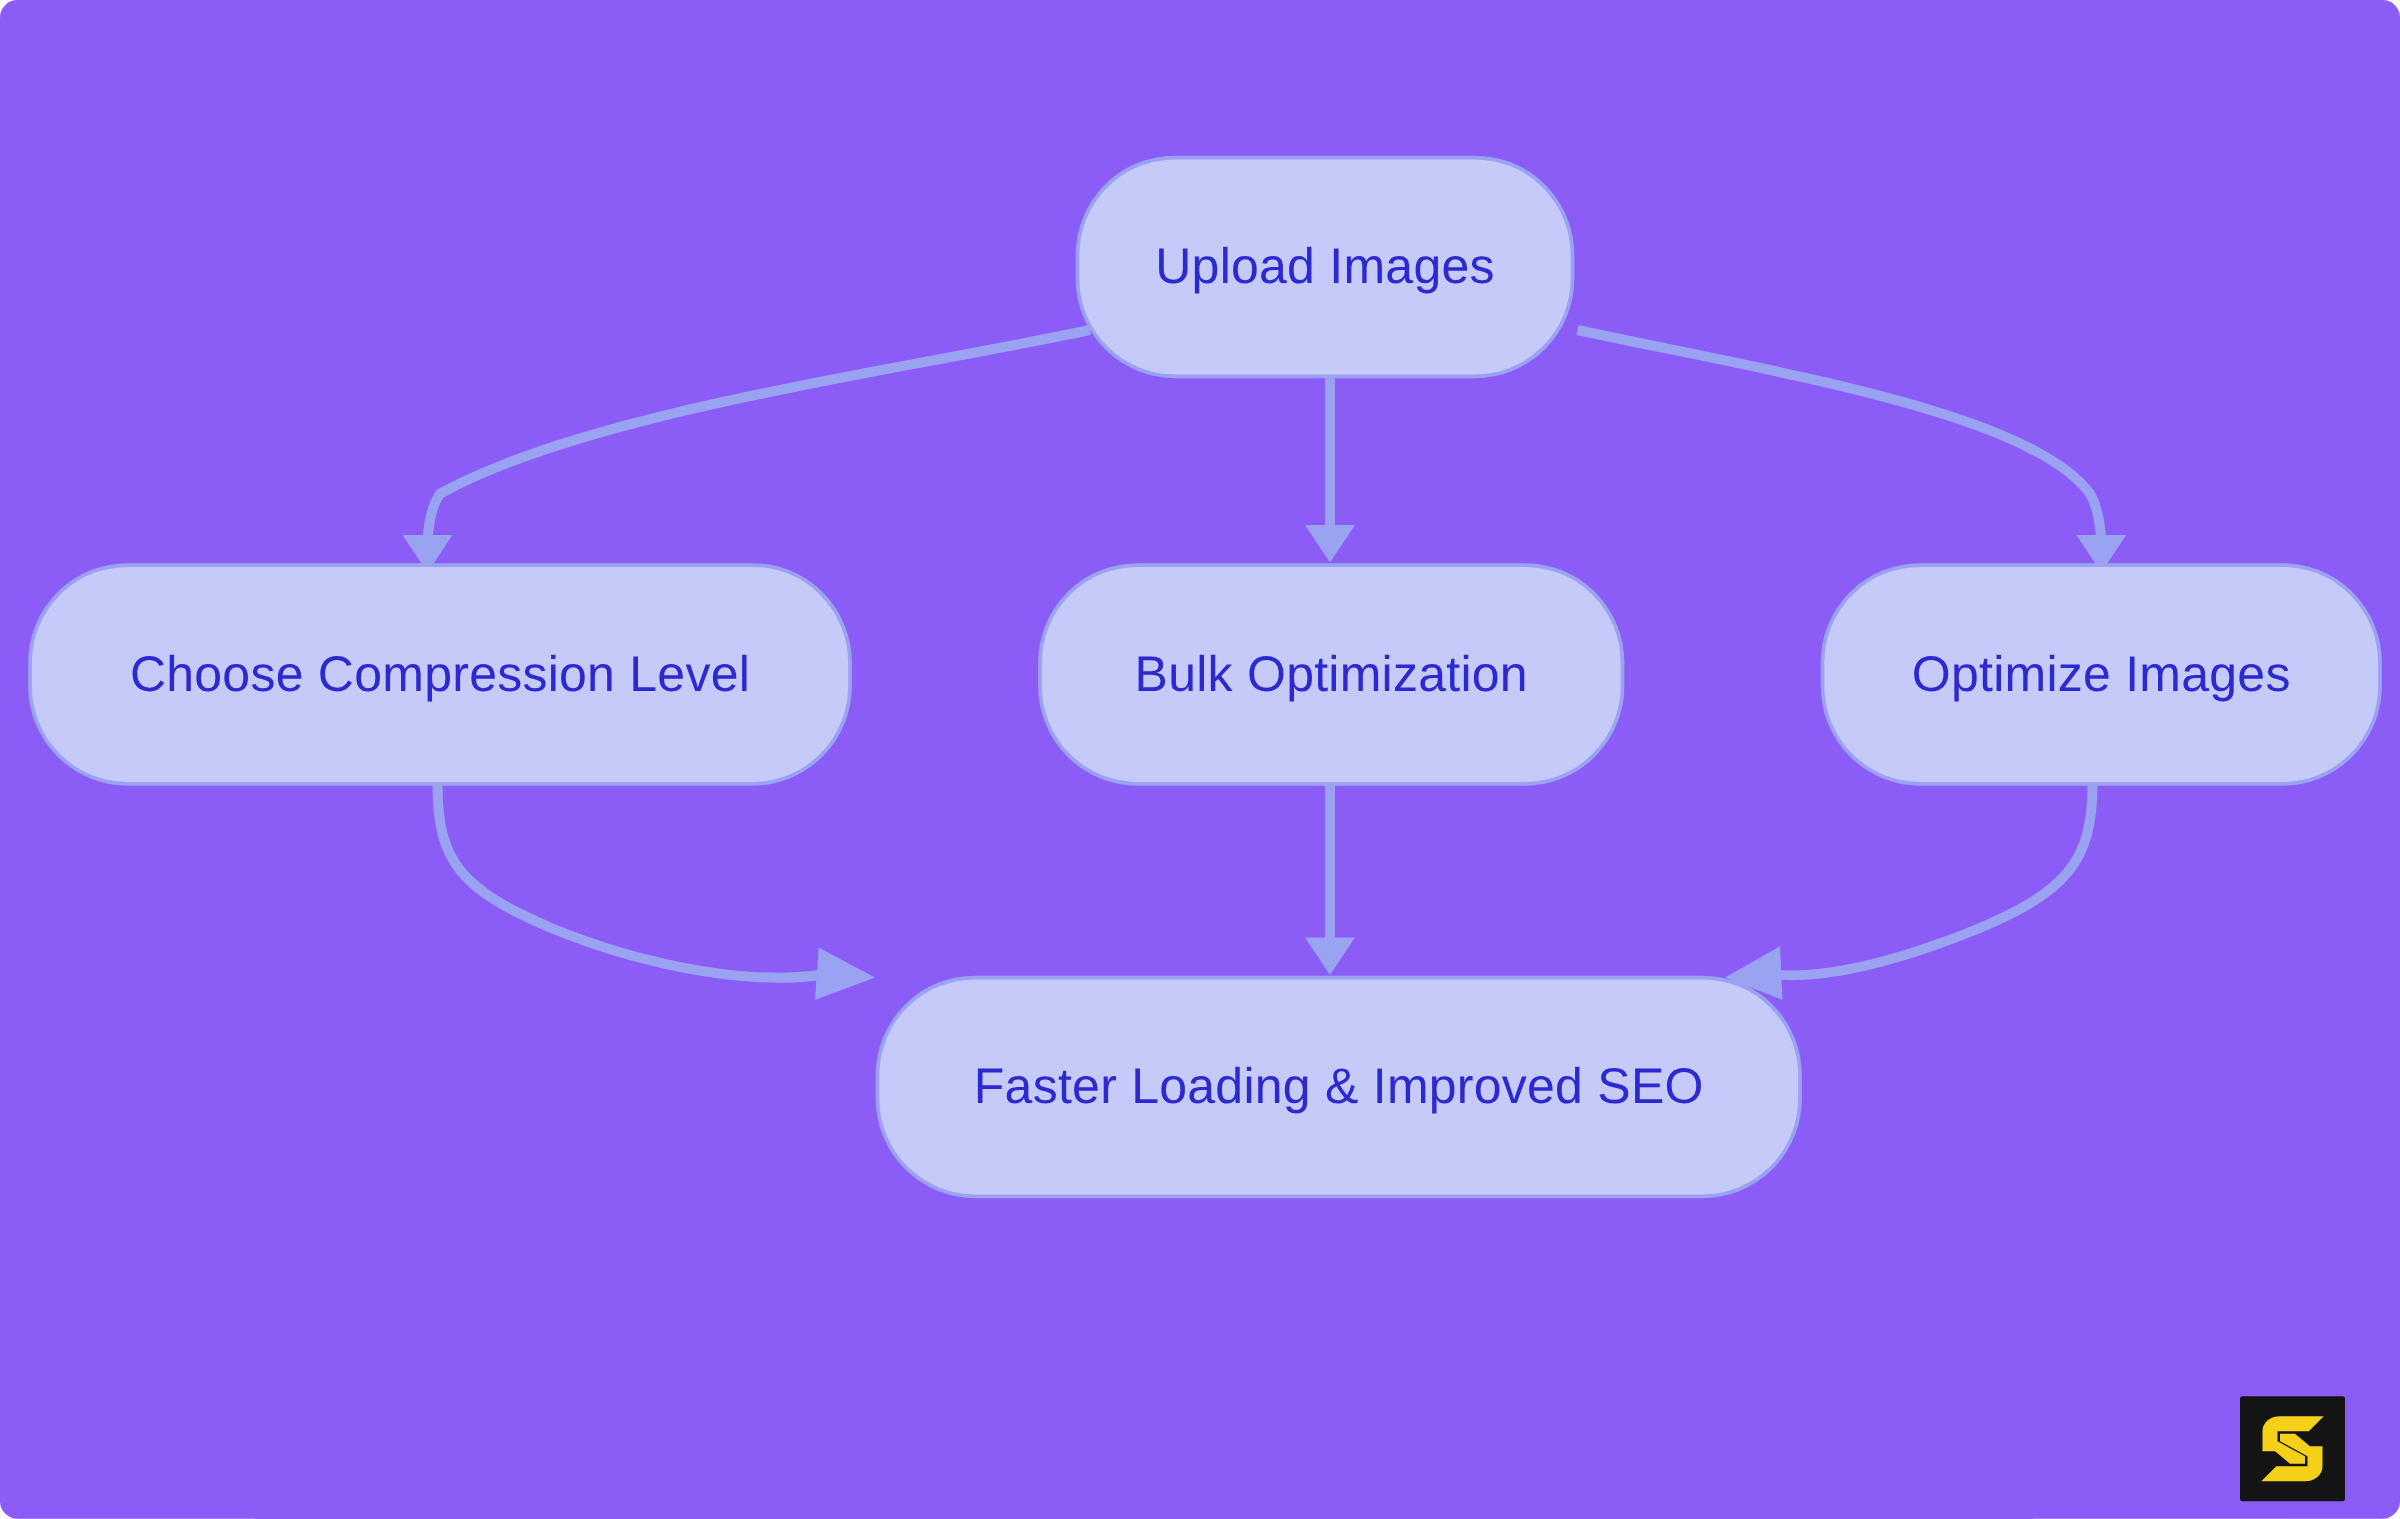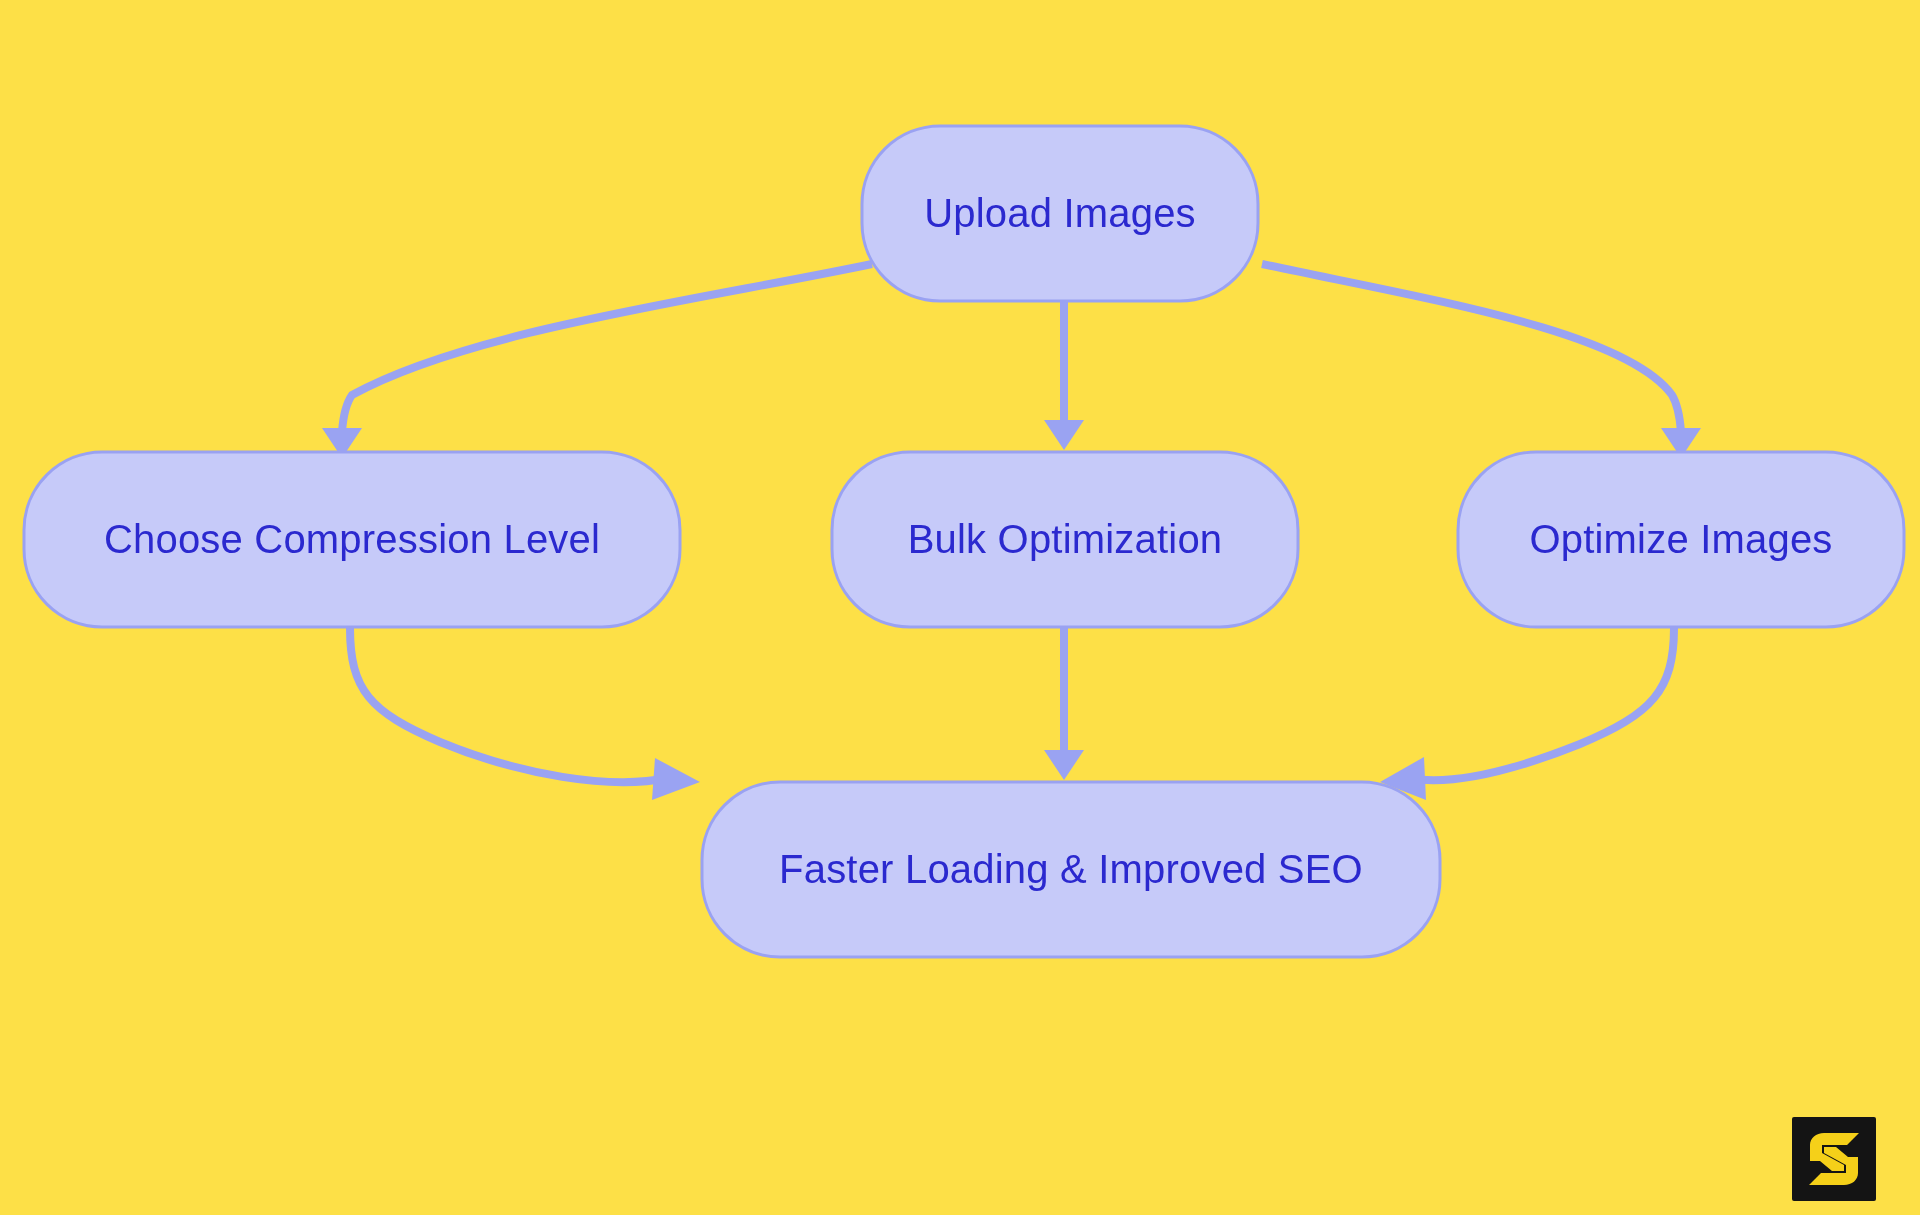--- a/index.html
+++ b/index.html
@@ -14,21 +14,22 @@
     font-family: "Liberation Sans", sans-serif;
     overflow: hidden;
     position: relative;
   }
   #diagram-root {
     position: absolute;
     left: 0;
     top: 0;
     width: 1920px;
     height: 1215px;
-    background: #fde047;
+    background: #8b5cf6;
+    border-radius: 14px;
   }
   svg.flow-canvas {
     position: absolute;
     left: 0;
     top: 0;
     width: 1920px;
     height: 1215px;
     display: block;
   }
   .node-label {

